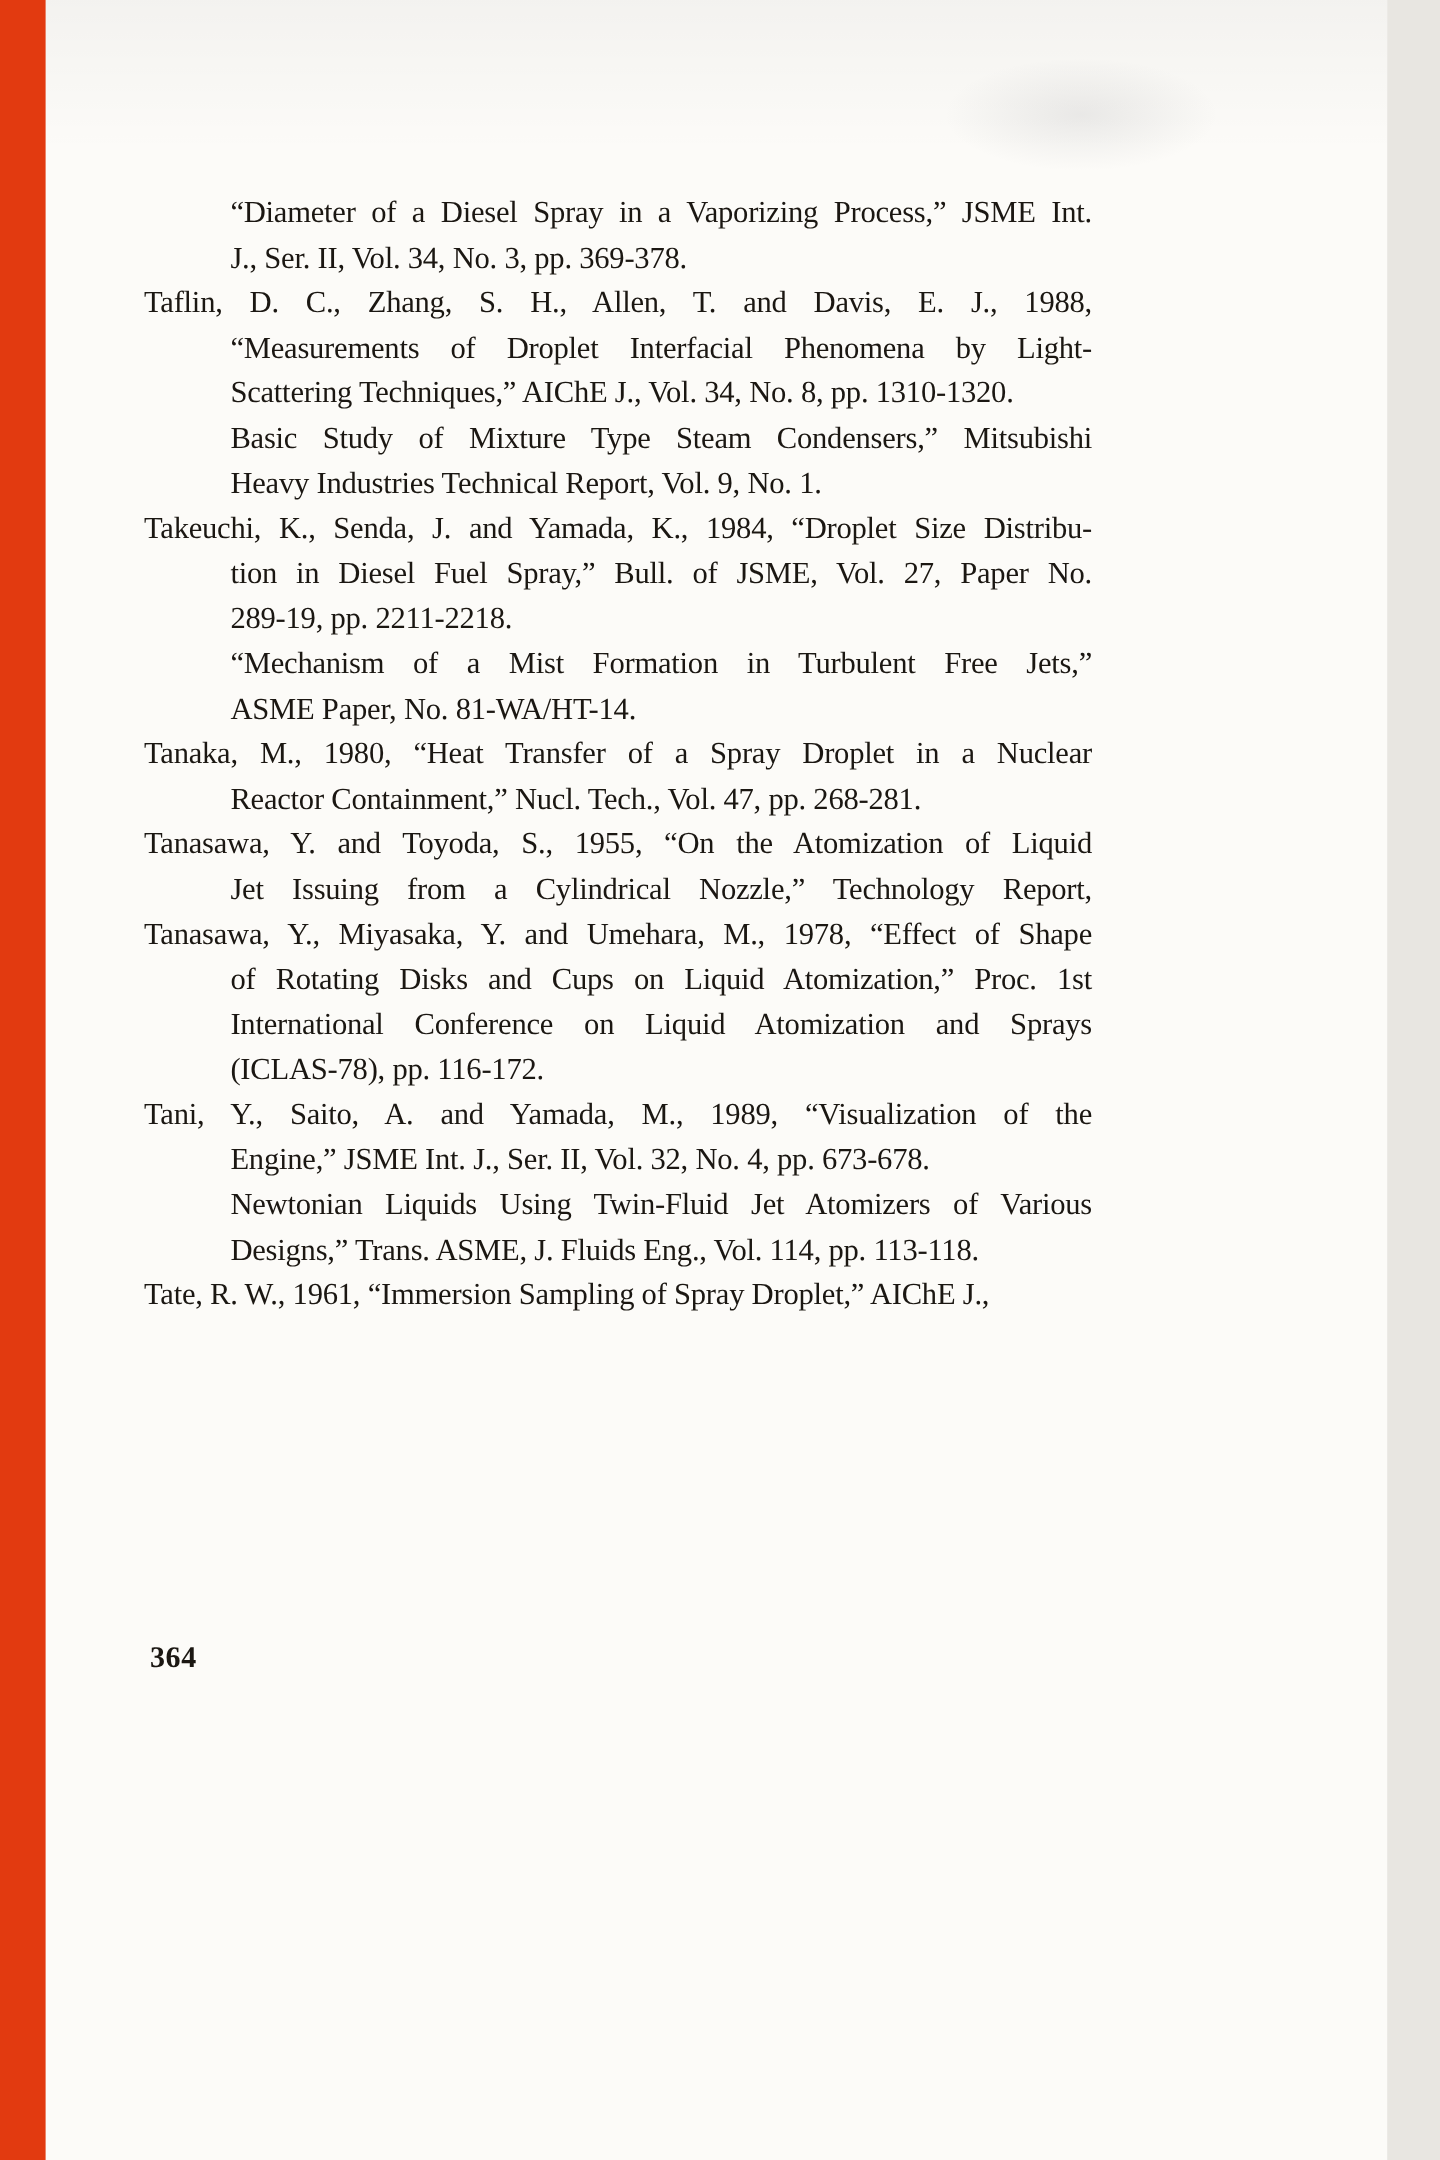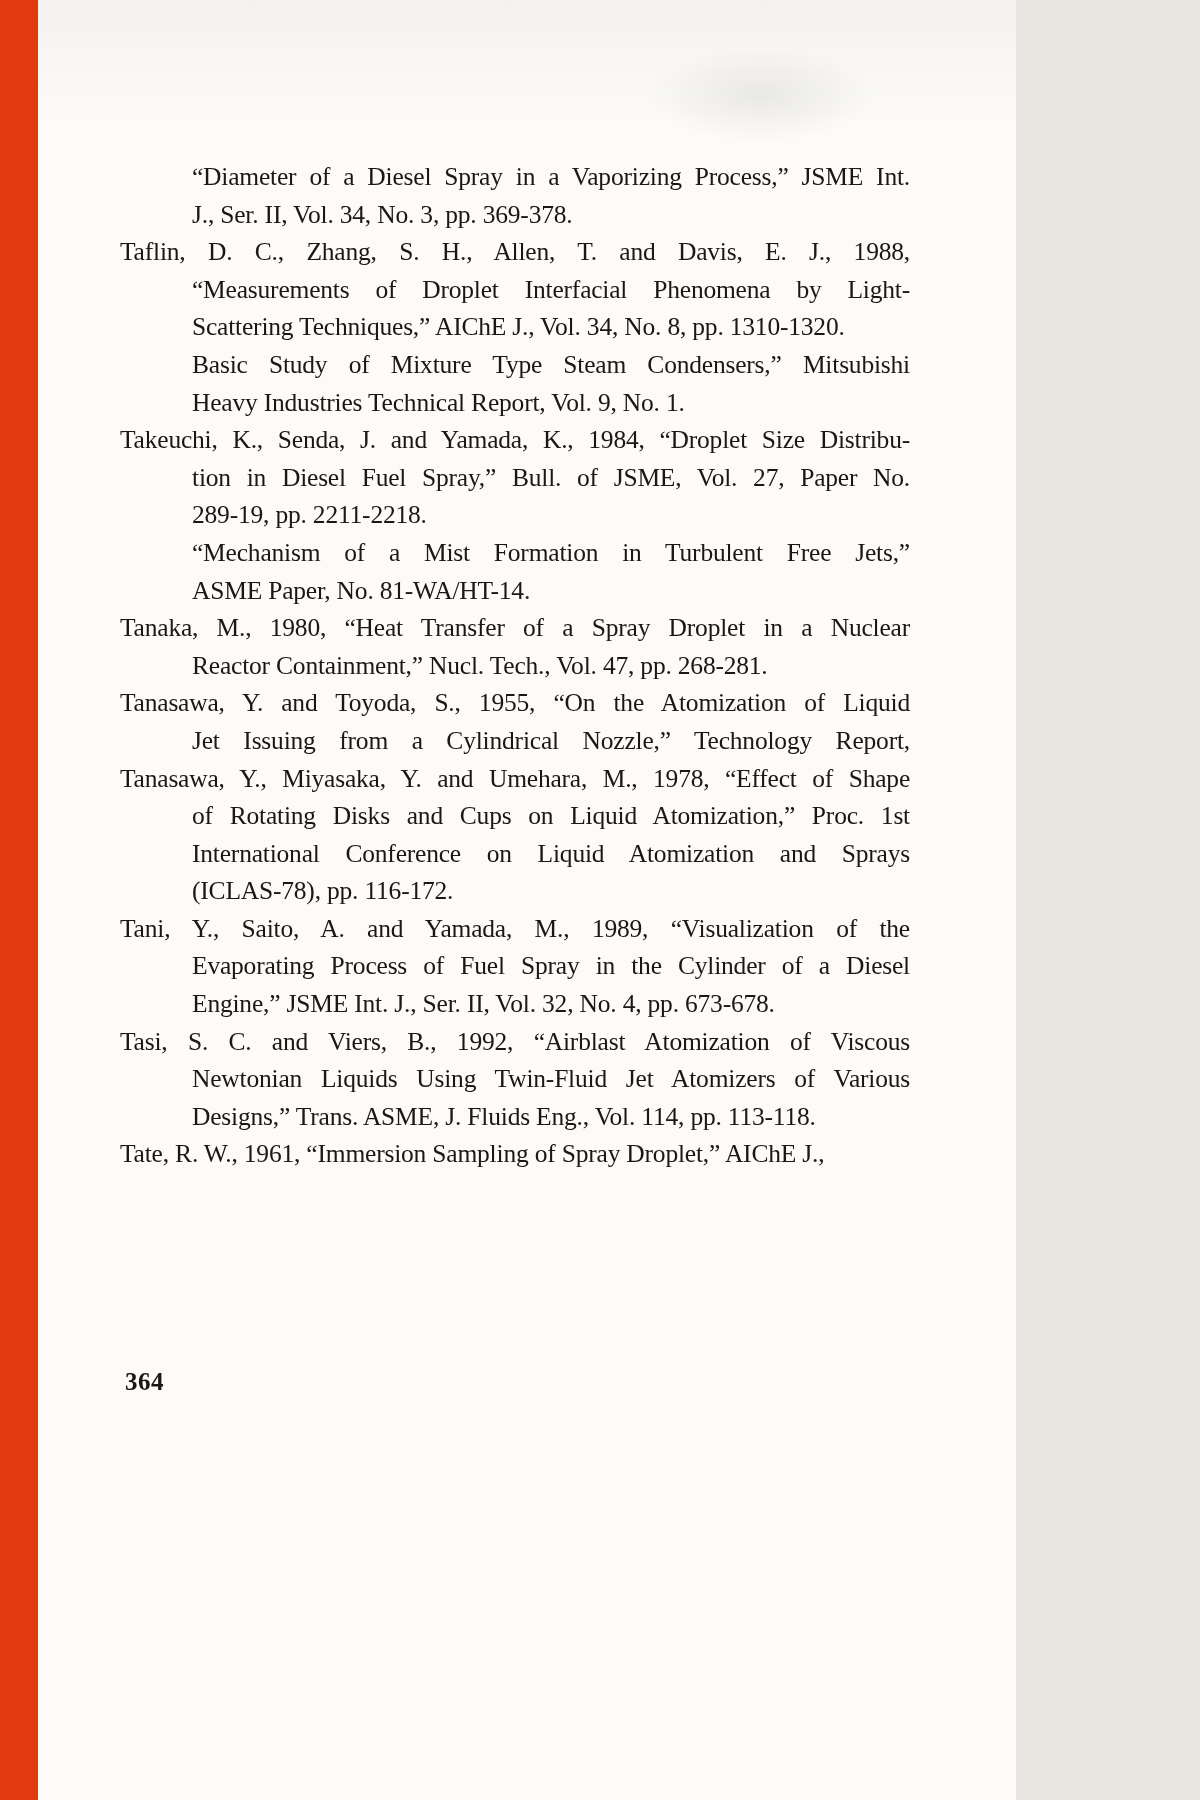--- a/index.html
+++ b/index.html
@@ -2,21 +2,21 @@
 <html><head>
 <meta charset="utf-8">
 <style>
   html, body {
     margin: 0;
     padding: 0;
     background: #e8e6e1;
   }
   .page {
     position: relative;
-    width: 1016px;
+    width: 1156px;
     height: 1800px;
     background: #fcfbf8;
     color: #1b1712;
     overflow: hidden;
     font-family: "Liberation Serif", "DejaVu Serif", serif;
   }
   
   .page::before {
     content: "";
     position: absolute;
@@ -108,25 +108,23 @@
         <div class="line">Jet Issuing from a Cylindrical Nozzle,” Technology Report,</div>
       </div>
       <div class="ref">
         <div class="line first">Tanasawa, Y., Miyasaka, Y. and Umehara, M., 1978, “Effect of Shape</div>
         <div class="line">of Rotating Disks and Cups on Liquid Atomization,” Proc. 1st</div>
         <div class="line">International Conference on Liquid Atomization and Sprays</div>
         <div class="line last">(ICLAS-78), pp. 116-172.</div>
       </div>
       <div class="ref">
         <div class="line first">Tani, Y., Saito, A. and Yamada, M., 1989, “Visualization of the</div>
-        <div class="line">Evaporating Process of Fuel Spray in the Cylinder of a Diesel</div>
         <div class="line last">Engine,” JSME Int. J., Ser. II, Vol. 32, No. 4, pp. 673-678.</div>
       </div>
       <div class="ref">
-        <div class="line first">Tasi, S. C. and Viers, B., 1992, “Airblast Atomization of Viscous</div>
         <div class="line">Newtonian Liquids Using Twin-Fluid Jet Atomizers of Various</div>
         <div class="line last">Designs,” Trans. ASME, J. Fluids Eng., Vol. 114, pp. 113-118.</div>
       </div>
       <div class="ref">
         <div class="line first last">Tate, R. W., 1961, “Immersion Sampling of Spray Droplet,” AIChE J.,</div>
       </div>
     </div>
   <div class="page-number">364</div>
 </div>
 

